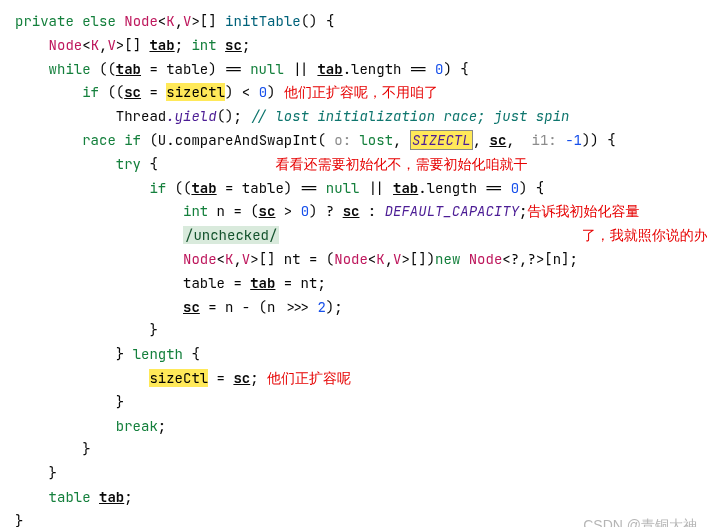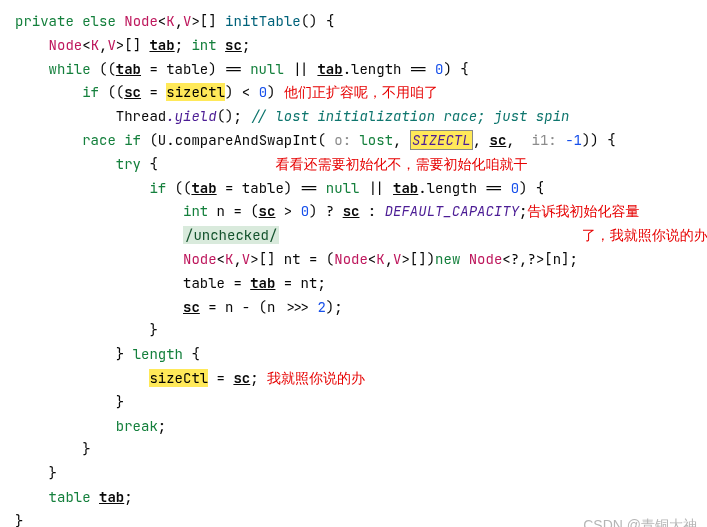--- a/index.html
+++ b/index.html
@@ -48,21 +48,21 @@
         <span class="kw">race if</span><span> (</span><span>U</span><span>.compareAndSwapInt(</span><span class="param-name"> o: </span><span class="kw">lost</span><span>, </span><span class="hl-box purple">SIZECTL</span><span>, </span><span class="underline">sc</span><span>, </span><span class="param-name"> i1: </span><span class="num">-1</span><span>)) {</span>
             <span class="kw">try</span><span> {</span><span>              </span><span class="str-red">看看还需要初始化不，需要初始化咱就干</span>
                 <span class="kw">if</span><span> ((</span><span class="underline">tab</span><span> = </span><span>table</span><span>) == </span><span class="kw">null</span><span> || </span><span class="underline">tab</span><span>.length == </span><span class="num">0</span><span>) {</span>
                     <span class="kw">int</span><span> n = (</span><span class="underline">sc</span><span> &gt; </span><span class="num">0</span><span>) ? </span><span class="underline">sc</span><span> : </span><span class="purple">DEFAULT_CAPACITY</span><span>;</span><span class="str-red">告诉我初始化容量</span>
                     <span class="gboxed">/unchecked/</span>                                    <span class="str-red">了，我就照你说的办</span>
                     <span class="type">Node</span><span>&lt;</span><span class="type">K</span><span>,</span><span class="type">V</span><span>&gt;[] nt = (</span><span class="type">Node</span><span>&lt;</span><span class="type">K</span><span>,</span><span class="type">V</span><span>&gt;[])</span><span class="kw">new</span><span> </span><span class="type">Node</span><span>&lt;?,?&gt;[n];</span>
                     <span>table</span><span> = </span><span class="underline">tab</span><span> = nt;</span>
                     <span class="underline">sc</span><span> = n - (n &gt;&gt;&gt; </span><span class="num">2</span><span>);</span>
                 <span>}</span>
             <span>} </span><span class="kw">length</span><span> {</span>
-                <span class="hl">sizeCtl</span><span> = </span><span class="underline">sc</span><span>; </span><span class="str-red">我就照你说的办</span>
+                <span class="hl">sizeCtl</span><span> = </span><span class="underline">sc</span><span>; </span><span class="str-red">他们正扩容呢</span>
             <span>}</span>
             <span class="kw">break</span><span>;</span>
         <span>}</span>
     <span>}</span>
     <span class="kw">table</span><span> </span><span class="underline">tab</span><span>;</span>
 <span>}</span></pre>
 
 <div class="watermark">CSDN @青铜大神</div>
 
 </body></html>

